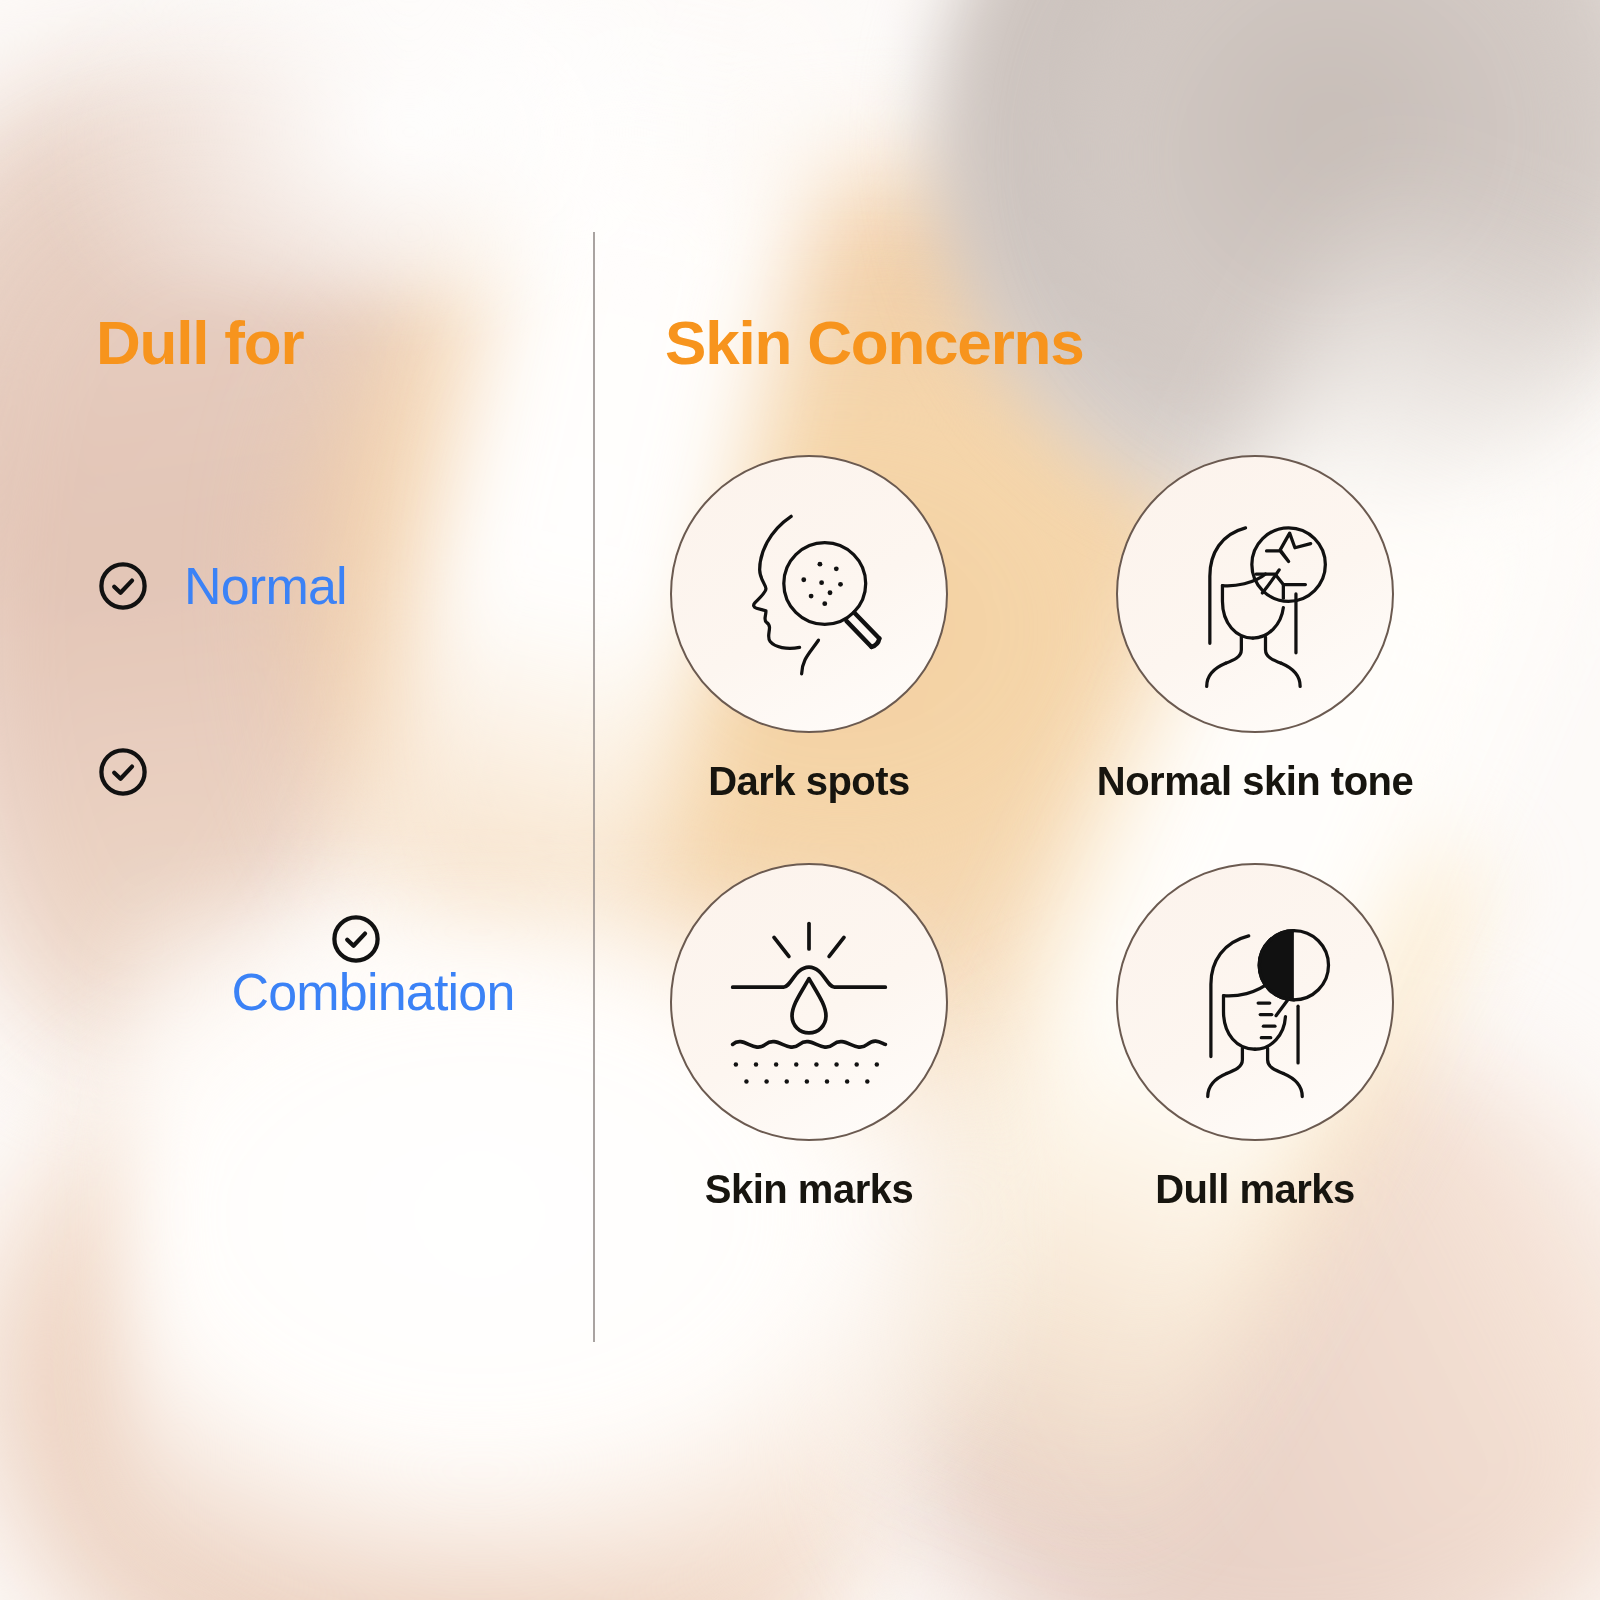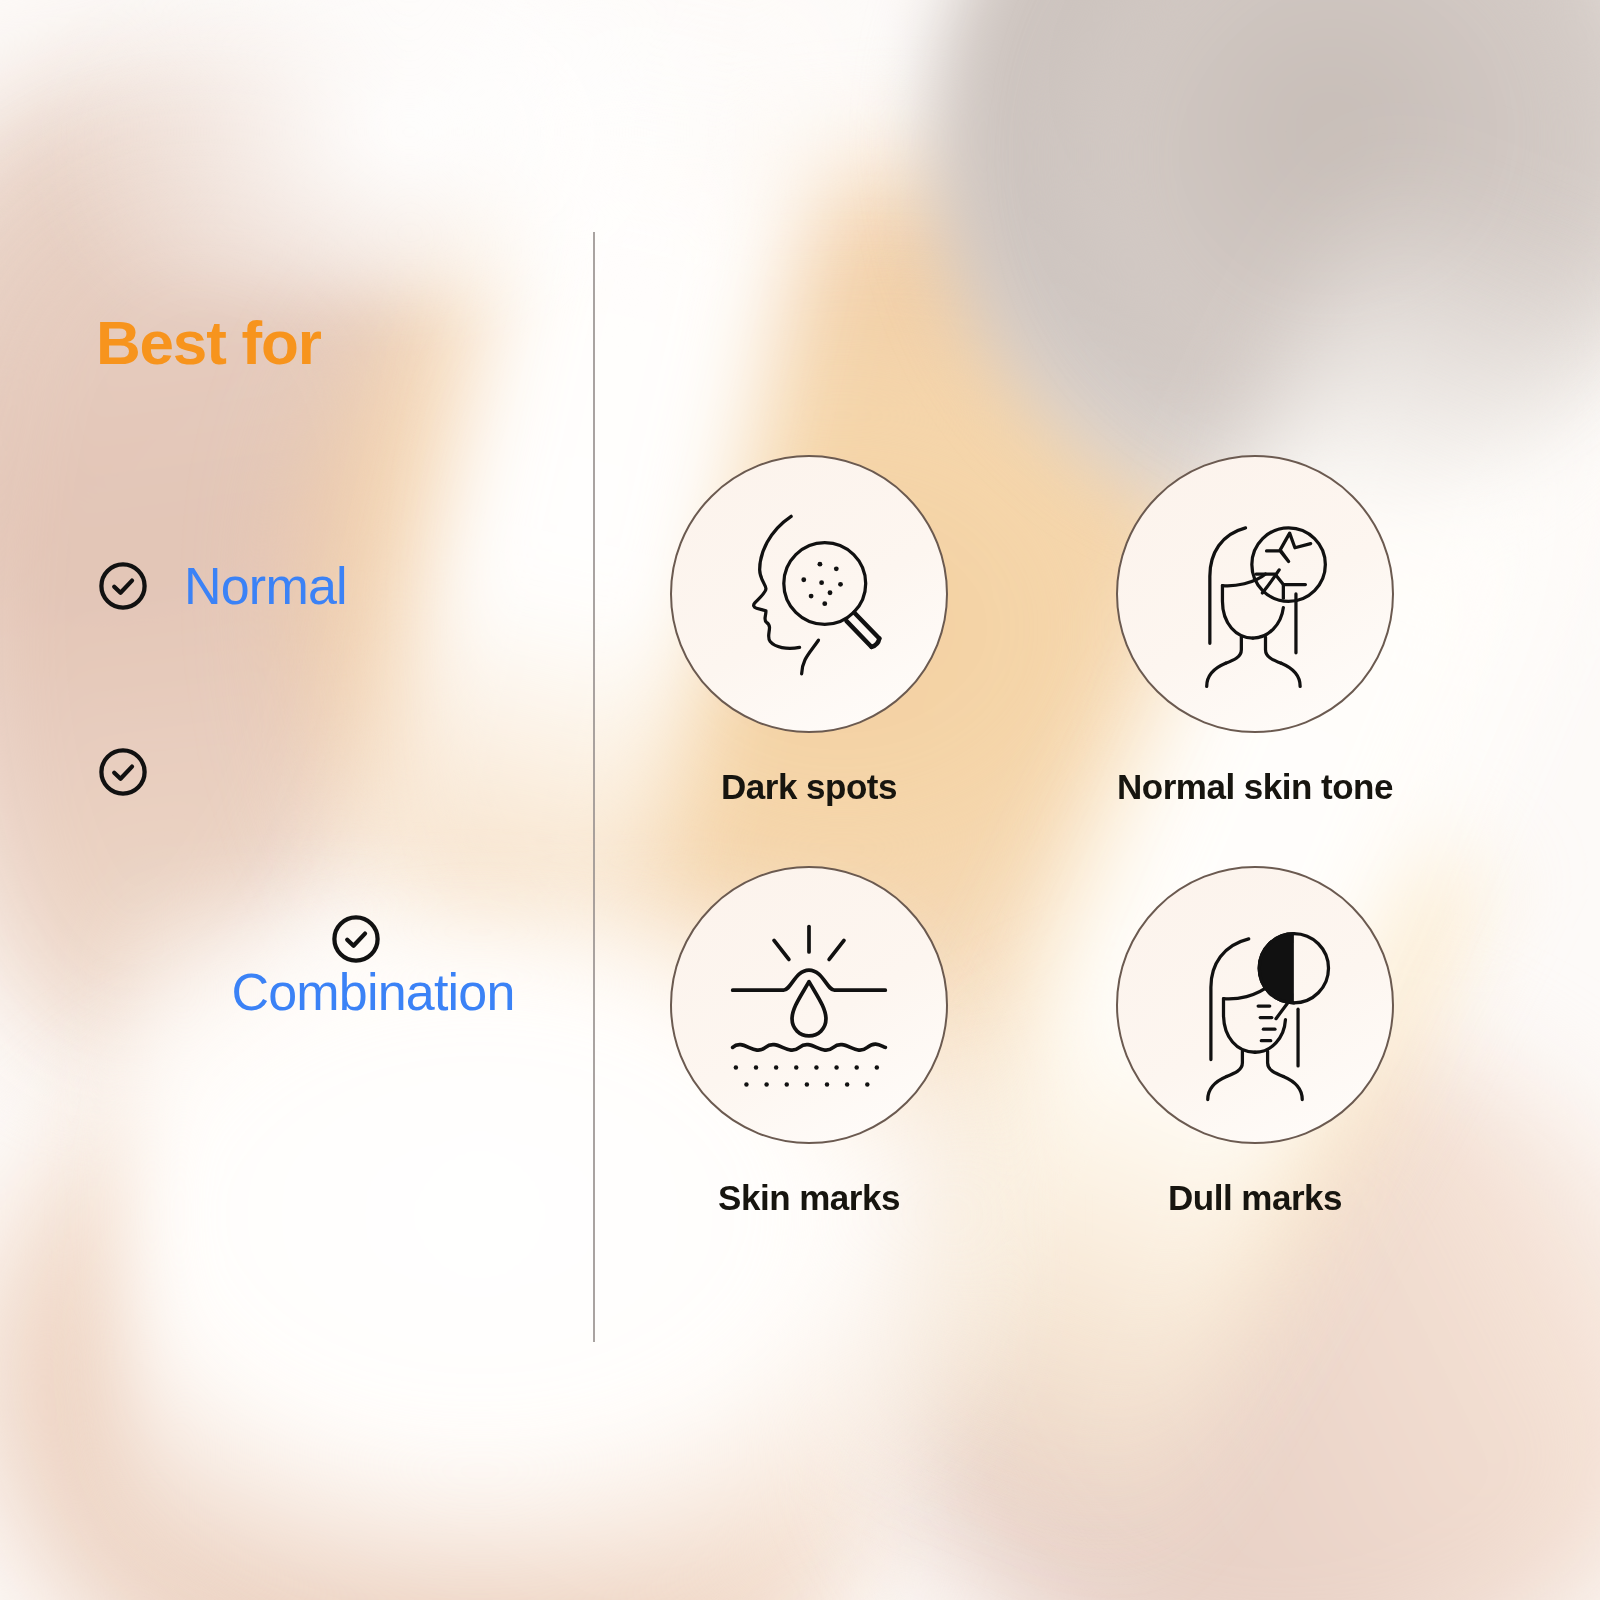--- a/index.html
+++ b/index.html
@@ -118,21 +118,21 @@
   .cell{width:288px;display:flex;flex-direction:column;align-items:center;}
   .icon-circle{
     width:278px;height:278px;border-radius:50%;
     border:2px solid #6b5a50;
     background:linear-gradient(150deg,#fcf3ec 0%,#fdf6f0 55%,#fffdfb 100%);
     display:flex;align-items:center;justify-content:center;
     box-sizing:border-box;
   }
   .icon-circle svg{display:block;}
   .cell-label{
-    margin-top:36px;font-size:35px;font-weight:700;color:#17150f;
+    margin-top:28px;font-size:40px;font-weight:700;color:#17150f;
     letter-spacing:-0.5px;white-space:nowrap;line-height:1;text-align:center;
   }
 </style>
 </head>
 <body>
 
 <div id="stage">
 
   <div class="bg-layer">
     <div class="blob b-upperleft"></div>
@@ -148,21 +148,21 @@
     <div class="blob b-streak2"></div>
     <div class="blob b-whitewash"></div>
     <div class="blob b-topwhite"></div>
   </div>
 
   <div id="content">
 
     <div class="divider"></div>
 
     <div class="col-left">
-      <h2 class="heading" style="color:#F7941D">Best for</h2>
+      <h2 class="heading" style="color:#F7941D">Dull for</h2>
     </div>
 
     <div class="bf-list">
 
       <div class="bf-item">
         <span>
           <svg class="check-icon" viewBox="0 0 24 24" fill="none" stroke="#111111" stroke-width="1.9" stroke-linecap="round" stroke-linejoin="round">
             <circle cx="12" cy="12" r="9.6"></circle>
             <polyline points="8.1,12.3 10.9,15 16,9.6"></polyline>
           </svg>
@@ -185,20 +185,23 @@
           <svg class="check-icon" viewBox="0 0 24 24" fill="none" stroke="#111111" stroke-width="1.9" stroke-linecap="round" stroke-linejoin="round">
             <circle cx="12" cy="12" r="9.6"></circle>
             <polyline points="8.1,12.3 10.9,15 16,9.6"></polyline>
           </svg>
         </span>
         <span class="bf-label">Combination</span>
       </div>
 
     </div>
 
+    <div class="col-right">
+      <h2 class="heading" style="color:#F7941D">Skin Concerns</h2>
+    </div>
 
     <div class="grid">
 
       <div class="grid-row">
 
         <div class="cell">
           <div class="icon-circle">
             <span>
               <svg width="210" height="210" viewBox="0 0 100 100" fill="none" stroke="#111111" stroke-width="1.55" stroke-linecap="round" stroke-linejoin="round">
 

